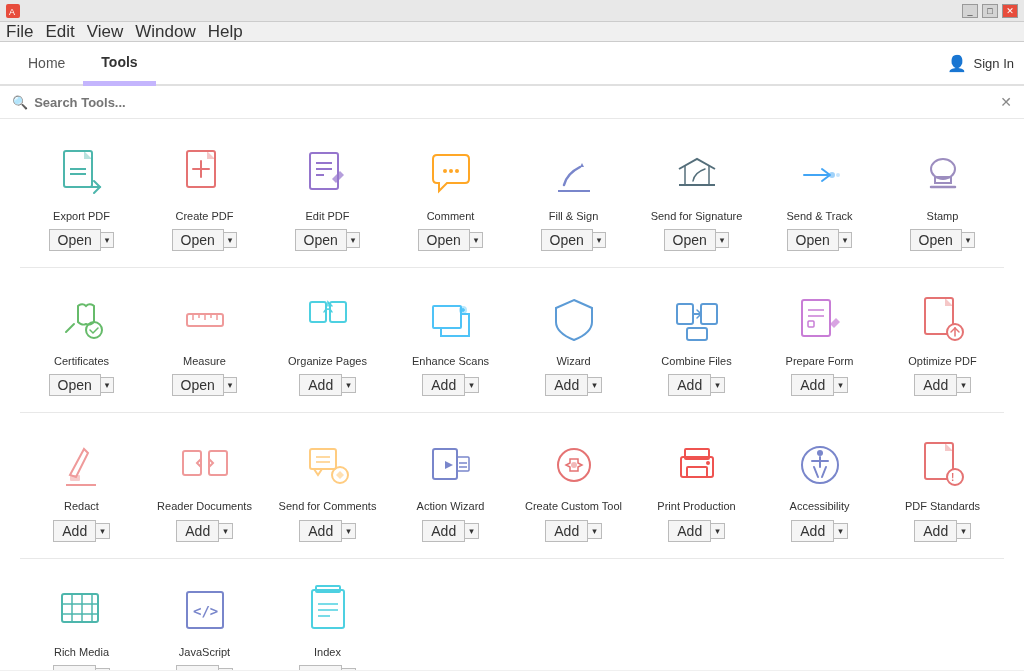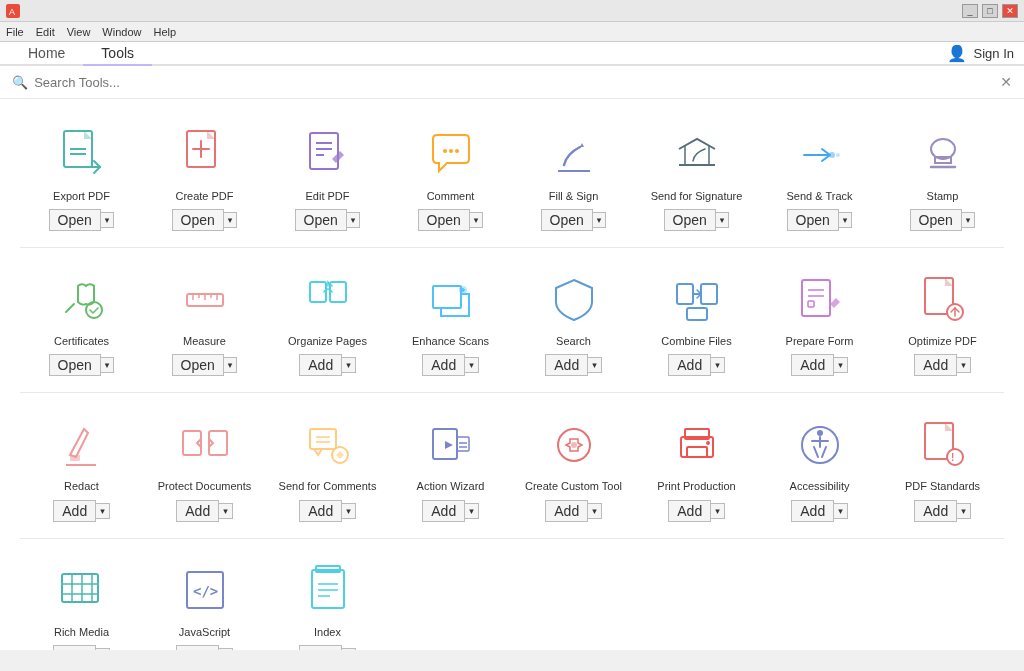--- a/index.html
+++ b/index.html
@@ -21,48 +21,48 @@
     .title-btn { width: 16px; height: 14px; border: 1px solid #999; background: #d4d4d4; font-size: 9px; display: flex; align-items: center; justify-content: center; cursor: pointer; }
 
     
     .menu-bar {
       background: #f0f0f0;
       height: 20px;
       display: flex;
       align-items: center;
       padding: 0 6px;
       border-bottom: 1px solid #ccc;
-      font-size: 11px;
+      font-size: 17px;
       gap: 12px;
     }
     .menu-item { cursor: pointer; color: #333; }
 
     
     .nav-bar {
       background: #fff;
-      height: 24px;
+      height: 44px;
       display: flex;
       align-items: stretch;
       border-bottom: 2px solid #e0e0e0;
       padding: 0 10px;
     }
     .nav-tab {
       padding: 0 18px;
       display: flex;
       align-items: center;
       font-size: 14px;
       color: #555;
       cursor: pointer;
       border-bottom: 3px solid transparent;
       margin-bottom: -2px;
     }
     .nav-tab.active {
       color: #333;
-      font-weight: normal;
-      border-bottom: 2px solid #c4b5fd;
+      font-weight: bold;
+      border-bottom: 5px solid #c4b5fd;
     }
     .sign-in {
       margin-left: auto;
       display: flex;
       align-items: center;
       gap: 6px;
       font-size: 13px;
       color: #333;
       cursor: pointer;
     }
@@ -76,20 +76,21 @@
       display: flex;
       align-items: center;
       gap: 6px;
     }
     .search-input {
       border: none;
       outline: none;
       font-size: 13px;
       color: #666;
       flex: 1;
+      font-weight: bold;
     }
     .search-icon { color: #888; font-size: 13px; }
     .close-btn { color: #888; cursor: pointer; margin-left: auto; font-size: 14px; }
 
     
     .tools-container {
       background: #fff;
       overflow-y: auto;
       height: calc(671px - 22px - 20px - 40px - 38px);
       padding: 10px 20px 20px 20px;
@@ -393,21 +394,21 @@
         <button class="tool-btn-arrow">▾</button>
       </div>
     </div>
 
     <div class="tool-item">
       <div class="tool-icon">
         <svg width="52" height="52" viewBox="0 0 52 52">
           <path d="M26 6 L44 14 L44 28 C44 36 36 42 26 46 C16 42 8 36 8 28 L8 14 Z" fill="none" stroke="#5c9bd6" stroke-width="2"></path>
         </svg>
       </div>
-      <span class="tool-name">Search</span>
+      <span class="tool-name">Wizard</span>
       <div class="tool-btn-group">
         <button class="tool-btn">Add</button>
         <button class="tool-btn-arrow">▾</button>
       </div>
     </div>
 
     <div class="tool-item">
       <div class="tool-icon">
         <svg width="52" height="52" viewBox="0 0 52 52">
           <rect x="6" y="10" width="16" height="20" rx="2" fill="none" stroke="#5c9bd6" stroke-width="2"></rect>
@@ -478,21 +479,21 @@
 
     <div class="tool-item">
       <div class="tool-icon">
         <svg width="52" height="52" viewBox="0 0 52 52">
           <rect x="4" y="12" width="18" height="24" rx="2" fill="none" stroke="#ef9a9a" stroke-width="2"></rect>
           <rect x="30" y="12" width="18" height="24" rx="2" fill="none" stroke="#ef9a9a" stroke-width="2"></rect>
           <path d="M22 20 L18 24 L22 28" fill="none" stroke="#ef9a9a" stroke-width="2" stroke-linecap="round"></path>
           <path d="M30 20 L34 24 L30 28" fill="none" stroke="#ef9a9a" stroke-width="2" stroke-linecap="round"></path>
         </svg>
       </div>
-      <span class="tool-name">Protect Documents</span>
+      <span class="tool-name">Reader Documents</span>
       <div class="tool-btn-group">
         <button class="tool-btn">Add</button>
         <button class="tool-btn-arrow">▾</button>
       </div>
     </div>
 
     <div class="tool-item">
       <div class="tool-icon">
         <svg width="52" height="52" viewBox="0 0 52 52">
           <rect x="8" y="10" width="26" height="20" rx="2" fill="none" stroke="#ffcc80" stroke-width="2"></rect>

